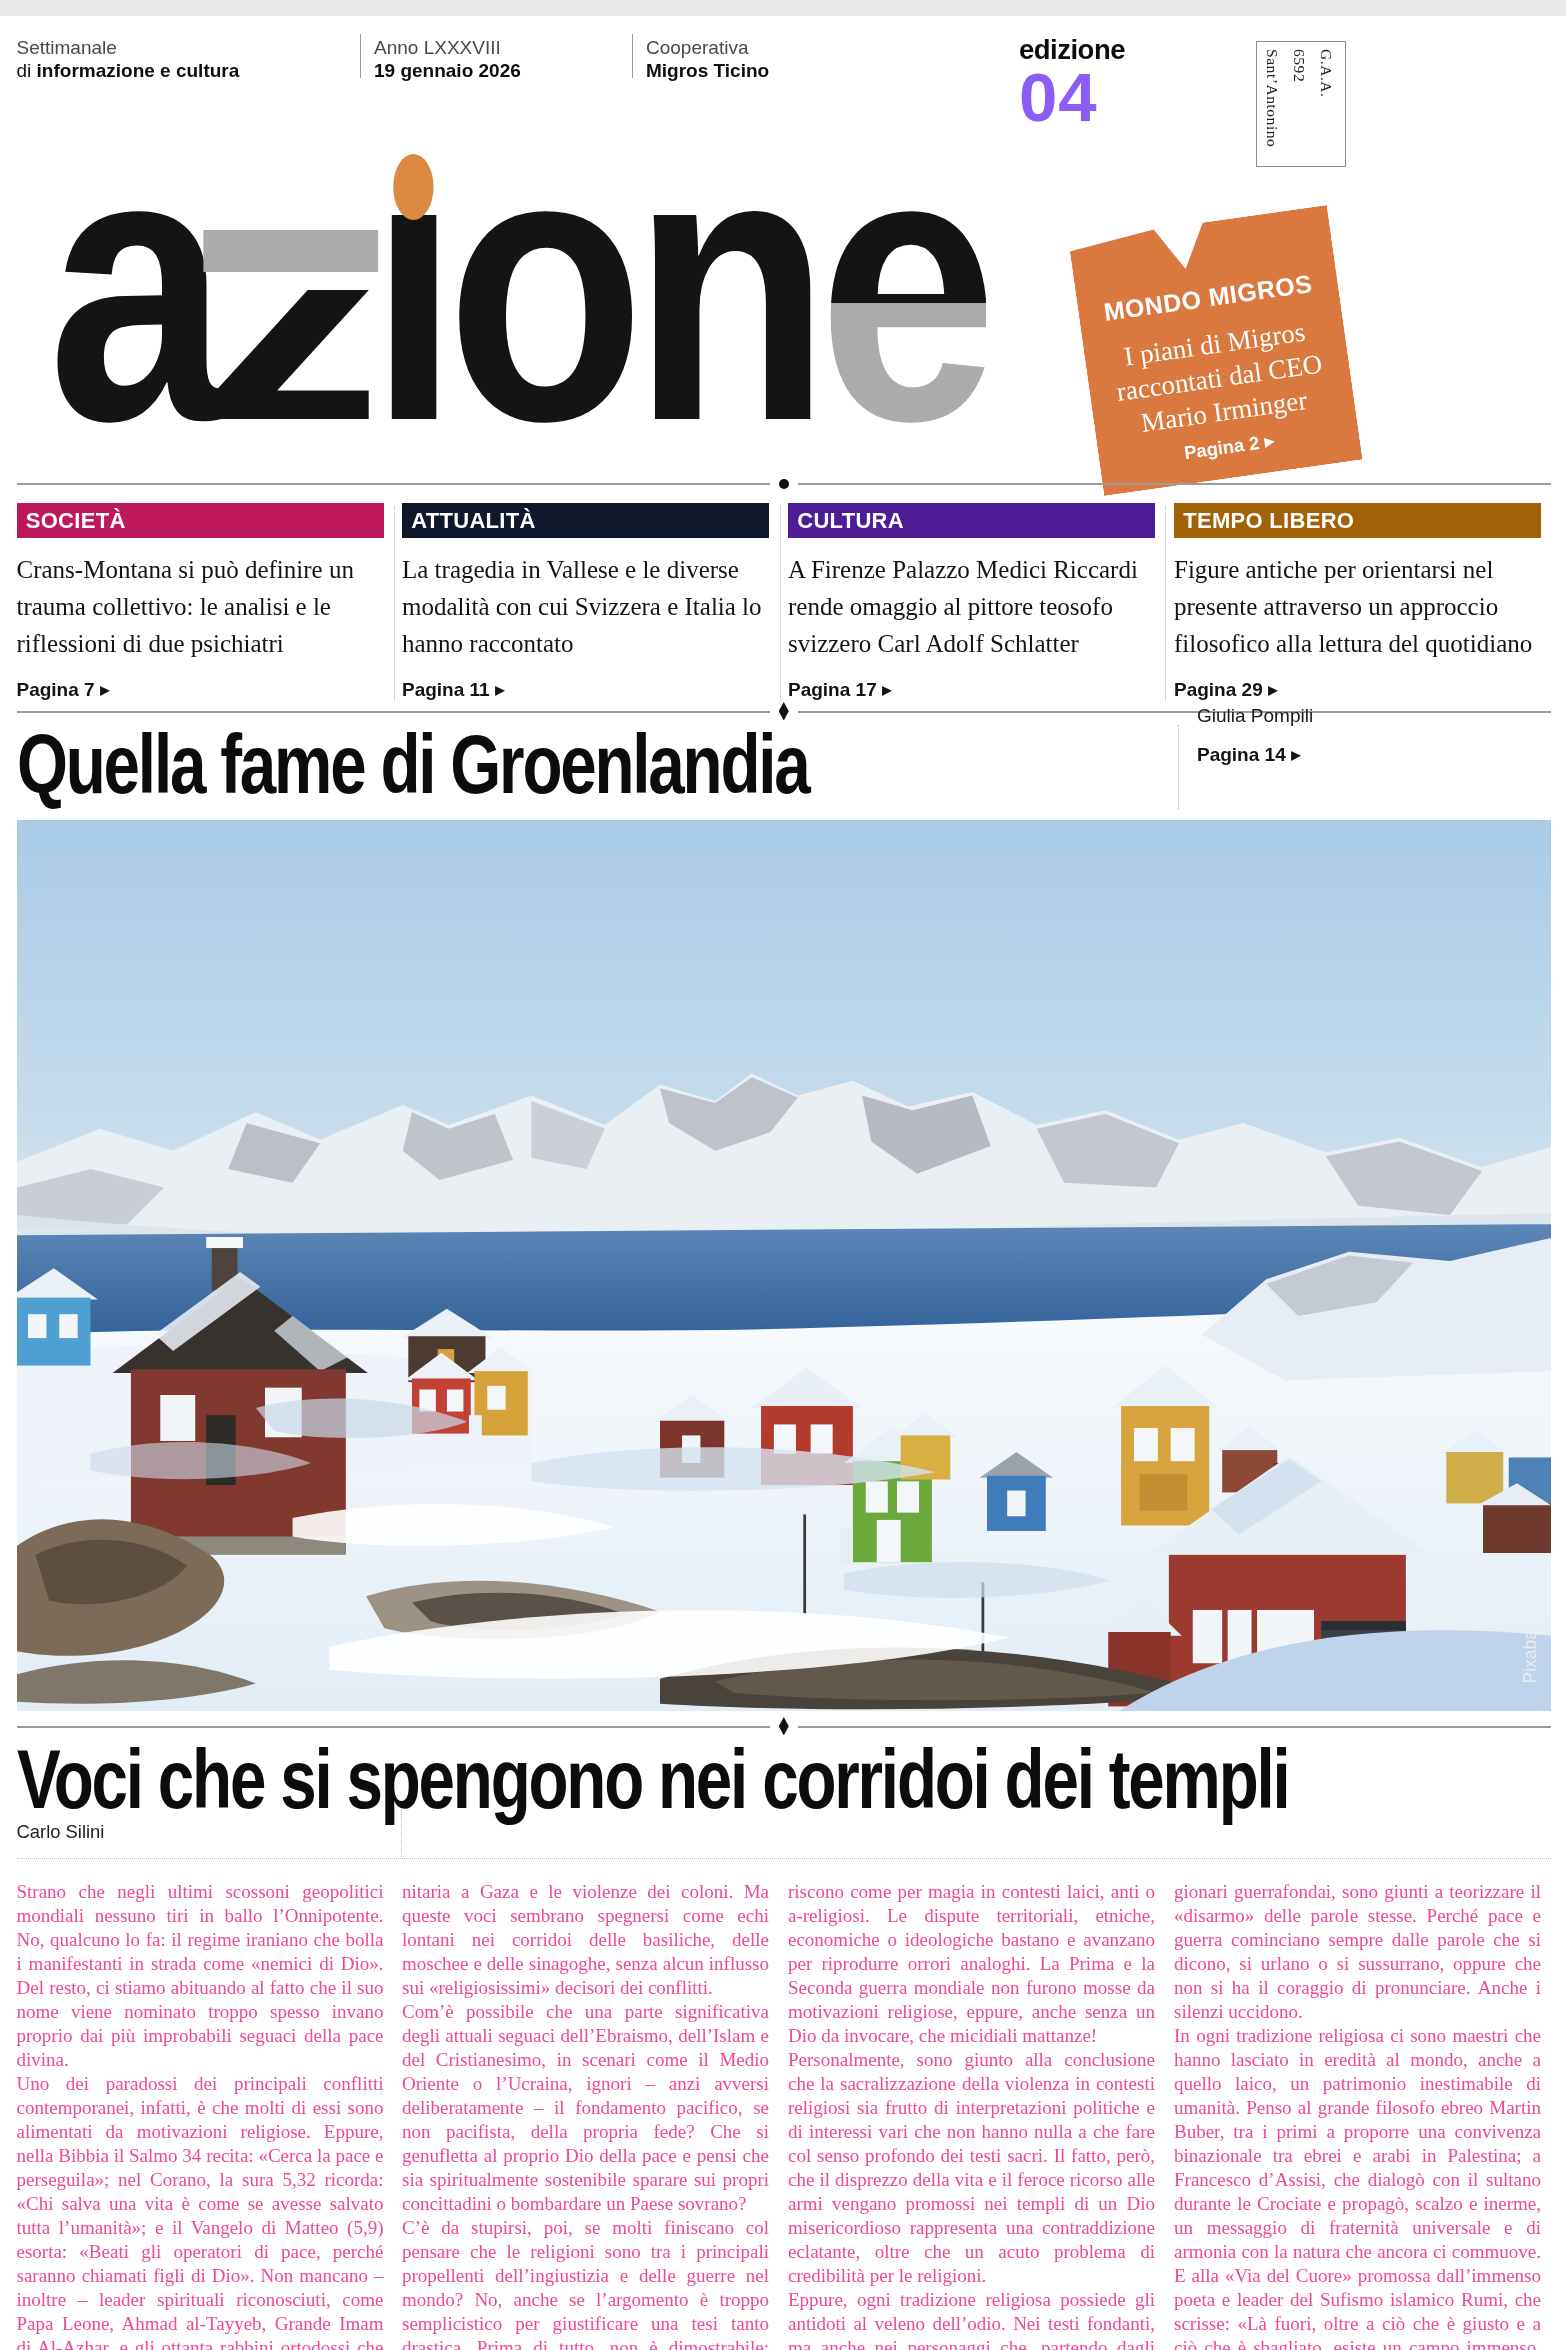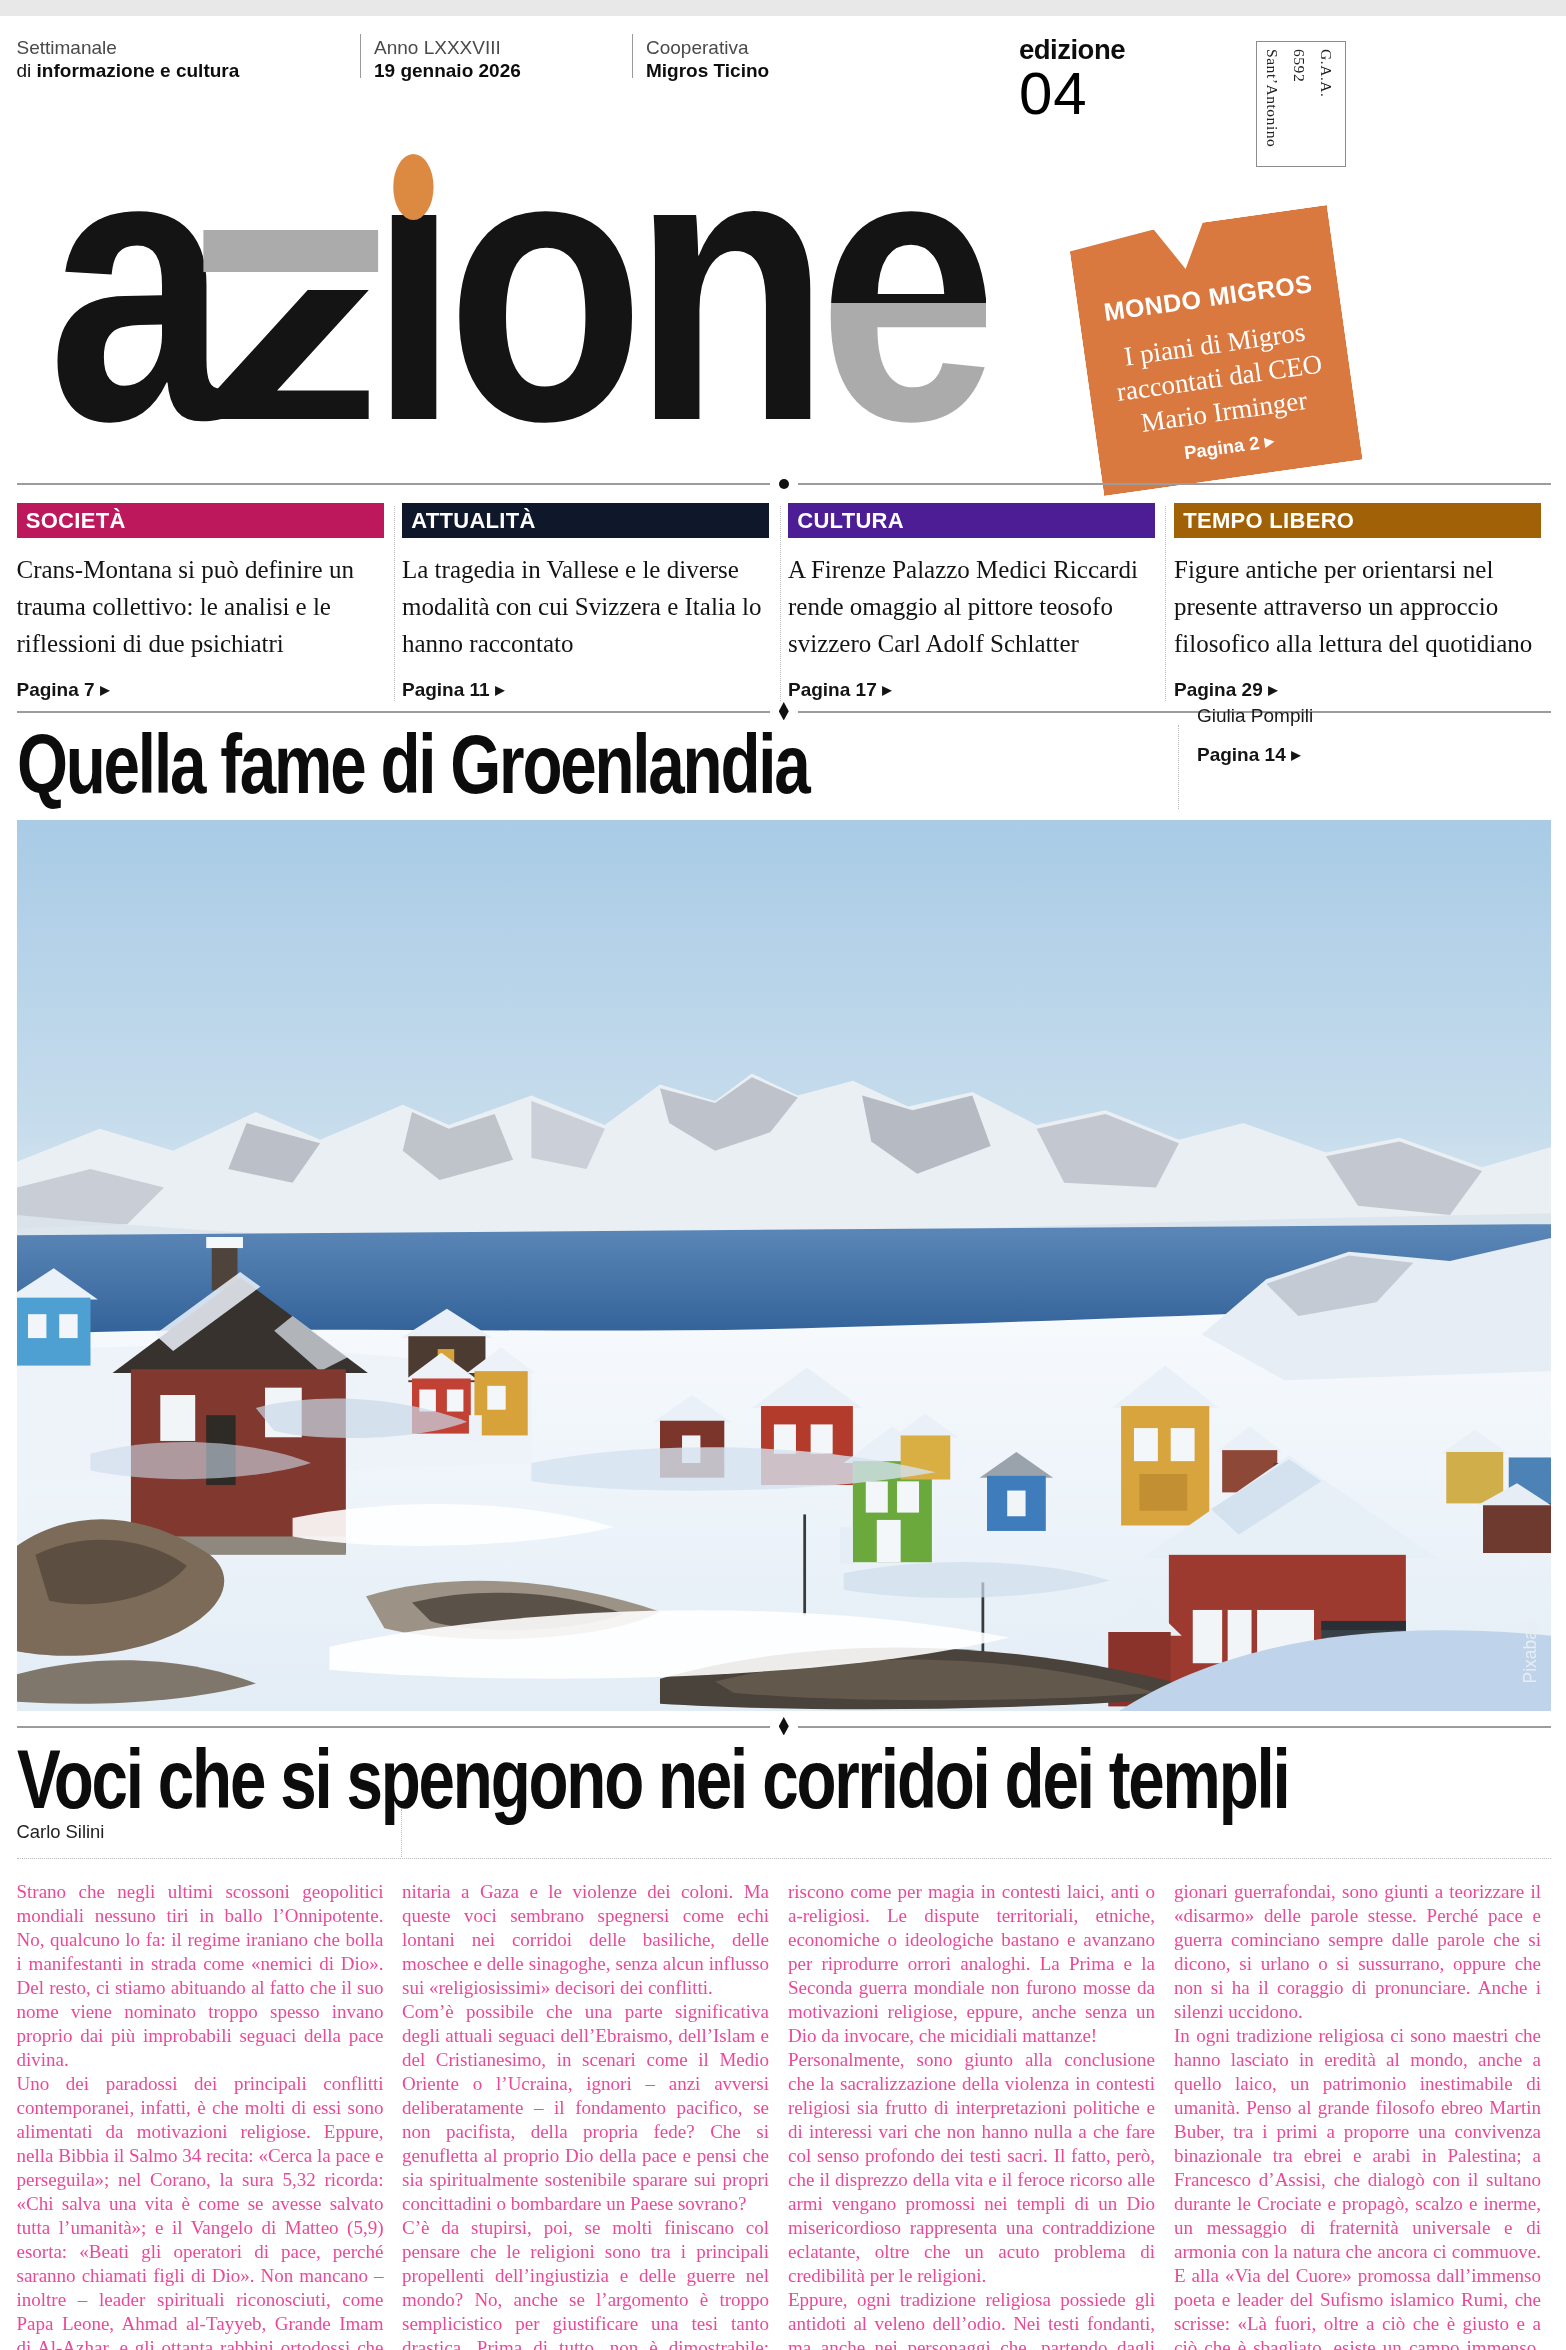--- a/index.html
+++ b/index.html
@@ -8,21 +8,21 @@
 
   
   .mh { position:absolute; top:20px; }
   .mh-l1 { font-size:19px; color:#4a4a4a; line-height:23px; }
   .mh-l2 { font-size:19px; color:#111; line-height:23px; }
   .mh-l2 b { font-weight:700; color:#0d0d0d; }
   .vdiv { position:absolute; top:18.4px; width:0.9px; height:44px; background:#9a9a9a; }
 
   .edition { position:absolute; left:1019px; top:18.4px; width:149px; }
   .edition-label { font-size:27.5px; font-weight:700; color:#0d0d0d; letter-spacing:-0.5px; }
-  .edition-num { font-size:60px; font-weight:400; color:#000000; line-height:0.94; letter-spacing:0.9px; }
+  .edition-num { font-size:69px; font-weight:700; color:#8b5cf6; line-height:0.94; letter-spacing:0.9px; }
 
   .mailbox { position:absolute; left:1256px; top:25px; width:90px; height:126px; border:0.9px solid #8c8c8c;
              writing-mode:vertical-rl; font-family:"Liberation Serif", serif; font-size:15.6px; line-height:1.75;
              color:#222; padding:7.3px 4.6px; letter-spacing:0.5px; }
   .mailbox span { display:block; }
 
   
   .logo { position:absolute; left:48px; top:118px; width:1010px; height:303px; }
   .logo-line { position:relative; display:inline-block; transform:scaleX(0.84); transform-origin:0 0;
                font-size:386px; line-height:303px; font-weight:700; letter-spacing:-14.7px; color:#141414; white-space:nowrap; }

